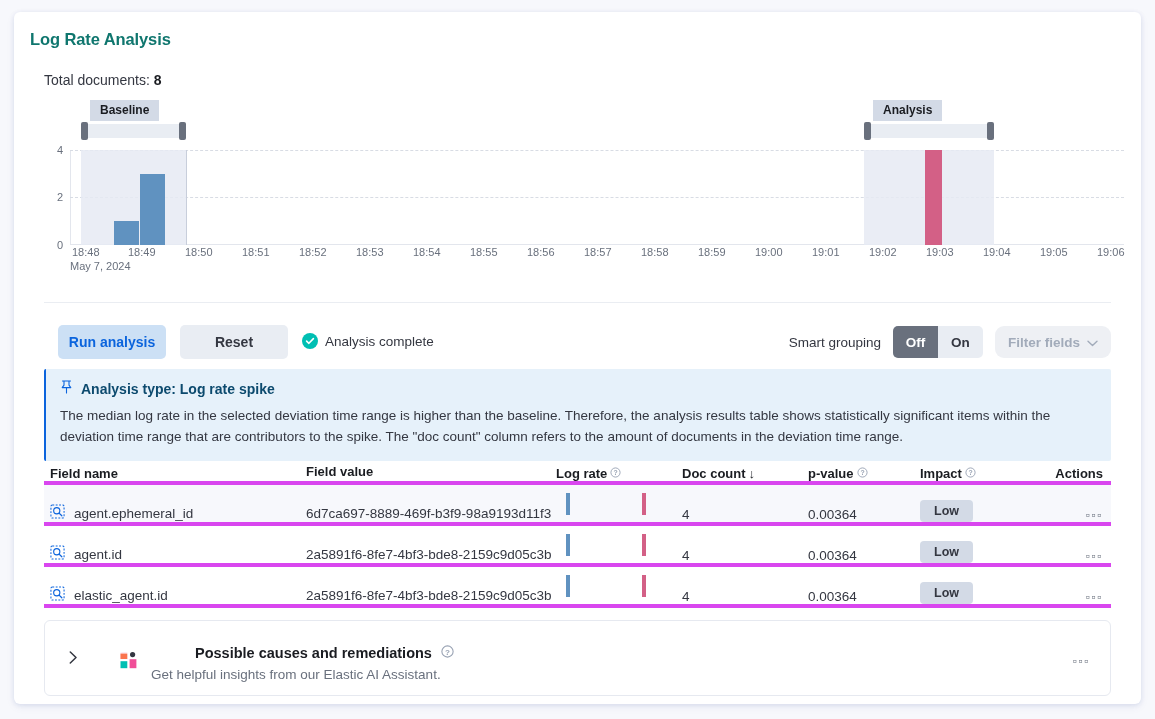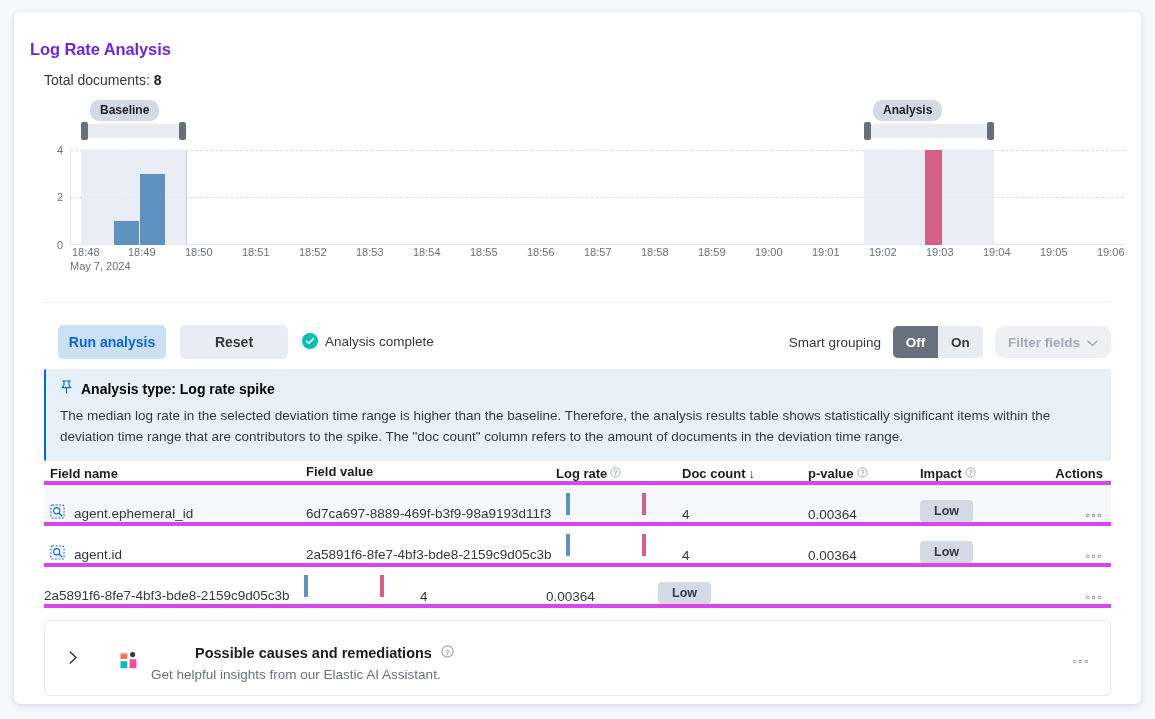--- a/index.html
+++ b/index.html
@@ -14,22 +14,22 @@
   .panel {
     position: absolute;
     left: 14px; top: 12px;
     width: 1127px; height: 692px;
     background: #ffffff;
     border-radius: 6px;
     box-shadow: 0 1px 5px rgba(17,43,134,0.10), 0 3px 10px rgba(17,43,134,0.06);
   }
 
   .panel-title {
-    position: absolute; left: 16px; top: 28px;
-    font-size: 16.5px; font-weight: bold; color: #6d28d9;
+    position: absolute; left: 16px; top: 18px;
+    font-size: 16.5px; font-weight: bold; color: #0f766e;
     letter-spacing: -0.1px;
   }
 
   .total-docs {
     position: absolute; left: 30px; top: 60px;
     font-size: 14px; color: #343741;
   }
   .total-docs b { font-weight: bold; color: #1a1c21; }
 
   
@@ -42,21 +42,21 @@
   .brush-handle {
     position: absolute; width: 7px; height: 18px; top: -2px;
     background: #69707d; border-radius: 2px;
   }
   .brush-handle.left { left: 0; }
   .brush-handle.right { right: 0; }
   .brush-label {
     position: absolute; top: 0px;
     background: #d3dae6; color: #1a1c21;
     font-size: 12px; font-weight: bold;
-    padding: 3px 10px 4px; border-radius: 9px;
+    padding: 3px 10px 4px; border-radius: 0;
     white-space: nowrap;
   }
 
   .plot {
     position: absolute; left: 26px; top: 50px;
     width: 1054px; height: 95px;
   }
   .gridline {
     position: absolute; left: 0; right: 0; height: 0;
     border-top: 1px dashed #d8dce4;
@@ -152,21 +152,21 @@
   }
 
   
   .callout {
     position: absolute; left: 30px; top: 357px; width: 1067px;
     background: #e6f1fa; border-left: 2px solid #0b64dd;
     padding: 11px 14px 13px 14px; border-radius: 2px;
   }
   .callout-head {
     display: flex; align-items: center; gap: 8px;
-    color: #000000; font-size: 14px; font-weight: bold;
+    color: #0c4a6e; font-size: 14px; font-weight: bold;
     margin-bottom: 9px;
   }
   .callout-body { font-size: 13.5px; color: #343741; line-height: 1.55; }
 
   
   .table { position: absolute; left: 30px; top: 443px; width: 1067px; }
   .trow { display: flex; align-items: flex-end; border-bottom: 4px solid #d946ef; }
   .thead { height: 30px; font-size: 13px; font-weight: bold; color: #1a1c21; }
   .tbody-row { height: 41px; font-size: 13.5px; color: #343741; }
   .tbody-row.alt { background: #f7f8fc; }
@@ -416,20 +416,30 @@
         <div class="c-pval">0.00364</div>
         <div class="c-impact">
           <span class="badge">Low</span>
         </div>
         <div class="c-act">
           <span class="dots">▫▫▫</span>
         </div>
       </div>
 
       <div class="trow tbody-row">
+        <div class="c-field">
+          <span>
+            <svg width="15" height="15" viewBox="0 0 16 16">
+              <rect x="1" y="1" width="14" height="14" rx="1.5" stroke="#0b64dd" stroke-width="1.1" fill="none" stroke-dasharray="2 1.6"></rect>
+              <circle cx="7.2" cy="7.2" r="3.3" stroke="#0b64dd" stroke-width="1.2" fill="none"></circle>
+              <path d="M9.7 9.7 L12.6 12.6" stroke="#0b64dd" stroke-width="1.4" stroke-linecap="round"></path>
+            </svg>
+          </span>
+          <span>elastic_agent.id</span>
+        </div>
         <div class="c-value">2a5891f6-8fe7-4bf3-bde8-2159c9d05c3b</div>
         <div class="c-rate">
           <span class="spark b"></span>
           <span class="spark d"></span>
         </div>
         <div class="c-doc">4</div>
         <div class="c-pval">0.00364</div>
         <div class="c-impact">
           <span class="badge">Low</span>
         </div>

